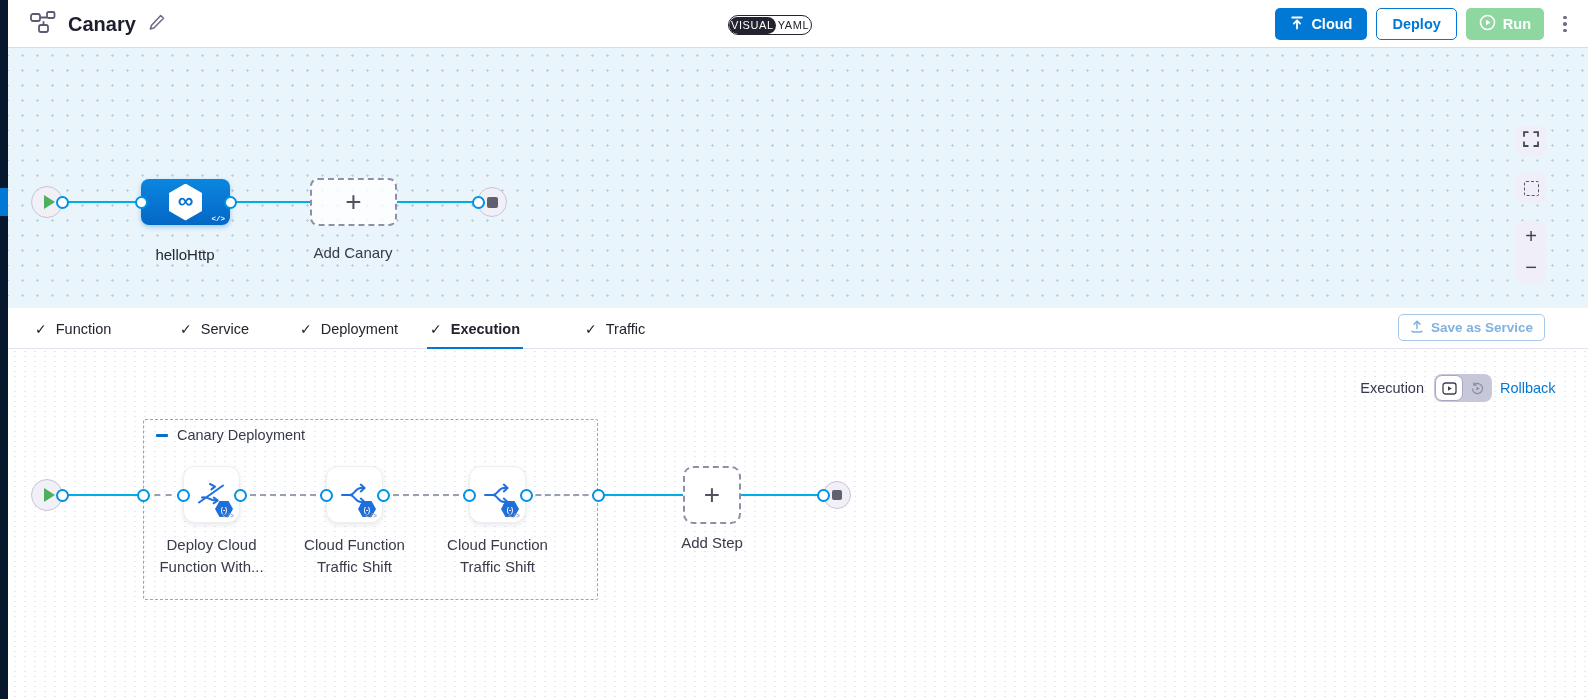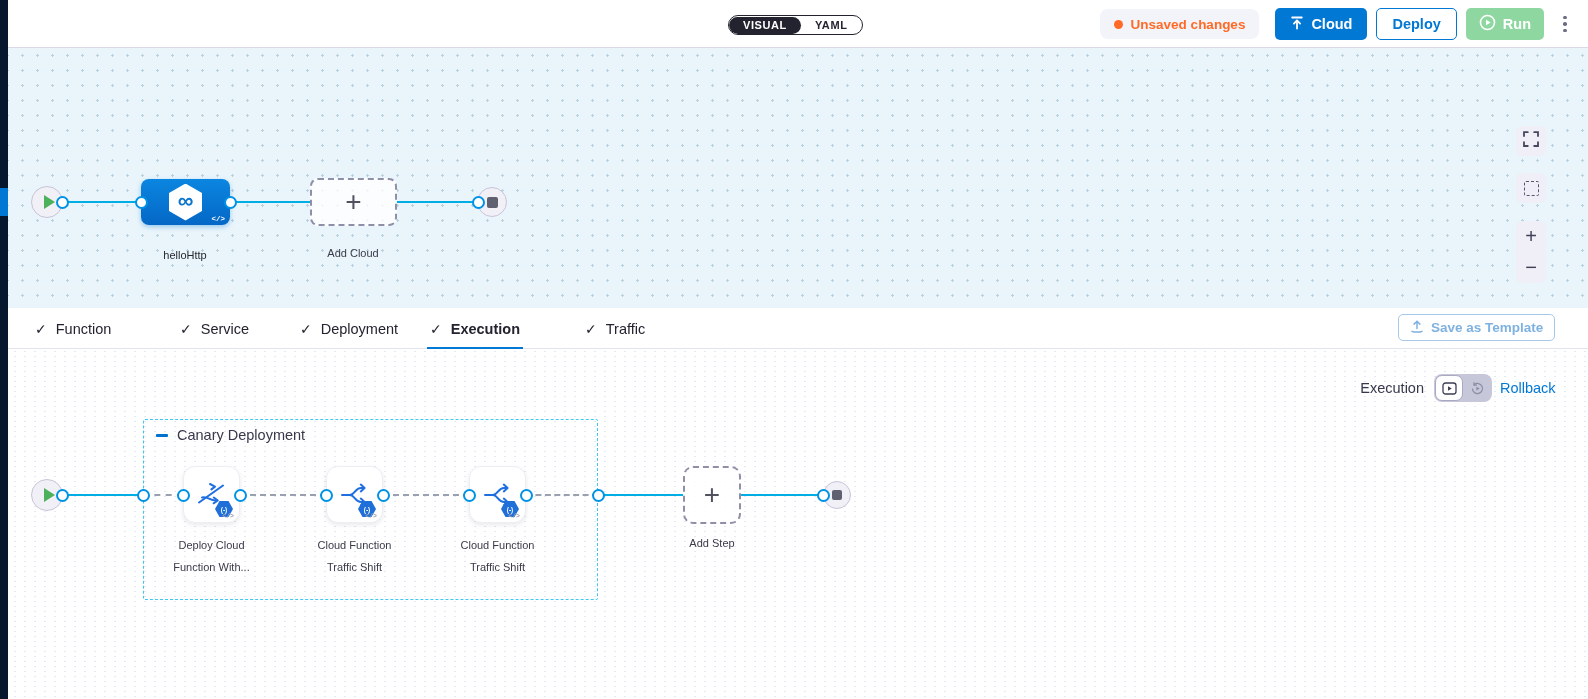--- a/index.html
+++ b/index.html
@@ -12,21 +12,21 @@
   .left-strip { position:absolute; left:0; top:0; width:8px; height:699px; background:#07182e; z-index:40; }
   .left-strip .indicator { position:absolute; left:0; top:188px; width:8px; height:28px; background:#0278d5; }
 
   
   .header { position:absolute; left:0; top:0; width:1588px; height:48px; background:#fff;
             border-bottom:1px solid #d9dae6; z-index:30; }
   .header-left { position:absolute; left:30px; top:0; height:48px; display:flex; align-items:center; gap:12px; }
   .page-title { font-size:20px; font-weight:700; color:#1d1e2c; }
   .mode-toggle { position:absolute; left:728px; top:15px; height:20px; display:flex; align-items:center;
                  border:1.5px solid #23232f; border-radius:999px; background:#fff; overflow:hidden; }
-  .mode-seg { font-size:11px; font-weight:700; letter-spacing:.6px; padding:0 14px; height:17px;
+  .mode-seg { font-size:11px; font-weight:400; letter-spacing:.6px; padding:0 2px; height:17px;
               display:flex; align-items:center; }
   .mode-seg.active { background:#23232f; color:#fff; border-radius:999px; }
   .mode-seg.inactive { color:#23232f; }
   .header-right { position:absolute; right:14px; top:8px; height:32px; display:flex; align-items:center; gap:9px; }
   .unsaved-pill { height:30px; background:#f3f3fa; border-radius:8px; display:flex; align-items:center;
                   gap:8px; padding:0 14px; margin-right:7px; }
   .unsaved-dot { width:9px; height:9px; border-radius:50%; background:#ff6b26; }
   .unsaved-text { color:#ff6b26; font-size:13.5px; font-weight:700; }
   .btn { height:32px; border-radius:5px; display:flex; align-items:center; justify-content:center;
          gap:7px; font-size:14.5px; font-weight:700; padding:0 15px; }
@@ -61,21 +61,21 @@
   .cdot { position:absolute; width:13px; height:13px; border-radius:50%; background:#fff;
           border:2.5px solid #0092e4; z-index:13; }
   .node-circle { position:absolute; border-radius:50%; background:#f1f0f7; border:1px solid #c9c4da;
                  display:flex; align-items:center; justify-content:center; z-index:11; }
   .play-tri { width:0; height:0; border-left:11px solid #4db05c; border-top:7px solid transparent;
               border-bottom:7px solid transparent; margin-left:4px; }
   .stop-sq { width:11px; height:11px; background:#5f6170; border-radius:2px; }
   .add-box { position:absolute; background:rgba(255,255,255,.8); border:2px dashed #8f90a8;
              display:flex; align-items:center; justify-content:center; z-index:11; }
   .plus-glyph { font-size:28px; font-weight:300; color:#50525f; line-height:1; }
-  .node-label { position:absolute; text-align:center; font-size:11px; color:#3a3b49; z-index:11; line-height:22px; }
+  .node-label { position:absolute; text-align:center; font-size:15px; color:#3a3b49; z-index:11; line-height:22px; }
 
   
   .stage-node { position:absolute; left:141px; top:179px; width:89px; height:46px; border-radius:8px;
       background:linear-gradient(180deg,#0b86e0 0%, #0467c6 100%); z-index:11;
       display:flex; align-items:center; justify-content:center; box-shadow:0 2px 5px rgba(2,120,213,.35); }
   .stage-hex { width:33px; height:37px; background:#fff;
       clip-path:polygon(50% 0%,100% 26%,100% 74%,50% 100%,0% 74%,0% 26%);
       display:flex; align-items:center; justify-content:center; }
   .stage-hex span { color:#0b74cf; font-size:22px; font-weight:700; line-height:1; margin-top:-2px; }
   .stage-code { position:absolute; right:5px; bottom:2px; color:#fff; font-size:7.5px; font-weight:700;
@@ -114,31 +114,43 @@
       border-radius:8px; display:flex; align-items:center; z-index:15; }
   .exec-seg-on { width:28px; height:26px; margin-left:1px; background:#fff; border:1px solid #a9a9c2;
       border-radius:7px; display:flex; align-items:center; justify-content:center; }
   .exec-seg-off { width:28px; height:26px; display:flex; align-items:center; justify-content:center; }
   .rollback-link { position:absolute; left:1500px; top:380px; font-size:14.5px; color:#0278d5; z-index:15; }
 </style>
 </head>
 <body>
 
 <div class="header">
+  <div class="header-left">
+    <span>
+      <svg width="26" height="22" viewBox="0 0 26 22" fill="none" stroke="#5b5a76" stroke-width="1.8">
+        <rect x="1" y="3" width="9" height="7" rx="2"></rect>
+        <rect x="17" y="1" width="7.5" height="6" rx="1.5"></rect>
+        <rect x="9" y="14" width="9" height="7" rx="2"></rect>
+        <path d="M10 6.5 h7 M13.5 10.2 v3.8"></path>
+      </svg>
+    </span>
+    <span class="page-title">Canary</span>
+    <span>
+      <svg width="18" height="18" viewBox="0 0 16 16" fill="none" stroke="#6b6d85" stroke-width="1.4" stroke-linejoin="round">
+        <path d="M11.3 2.2 l2.5 2.5 L5.2 13.3 l-3.1.9.9-3.1z"></path>
+      </svg>
+    </span>
+  </div>
 
   <div class="mode-toggle">
     <div class="mode-seg active">VISUAL</div>
     <div class="mode-seg inactive">YAML</div>
   </div>
 
   <div class="header-right">
-    <div class="unsaved-pill">
-      <span class="unsaved-dot"></span>
-      <span class="unsaved-text">Unsaved changes</span>
-    </div>
     <div class="btn btn-save">
       <span>
         <svg width="14" height="14" viewBox="0 0 14 14" fill="none" stroke="#fff" stroke-width="1.8" stroke-linecap="round" stroke-linejoin="round">
           <path d="M2.2 1.5 h9.6"></path>
             <path d="M7 12.5 V4.6"></path>
             <path d="M3.9 7.6 L7 4.4 l3.1 3.2"></path>
         </svg>
       </span>
       <span>Cloud</span>
     </div>
@@ -183,21 +195,21 @@
   <div class="stage-hex">
     <span>∞</span>
   </div>
   <span class="stage-code">&lt;/&gt;</span>
 </div>
 <div class="node-label" style="left:135px; top:244px; width:100px; color:#26272f;">helloHttp</div>
 
 <div class="add-box" style="left:310px; top:178px; width:87px; height:48px; border-radius:8px;">
   <span class="plus-glyph">+</span>
 </div>
-<div class="node-label" style="left:303px; top:242px; width:100px;">Add Cloud</div>
+<div class="node-label" style="left:303px; top:242px; width:100px;">Add Canary</div>
 
 <div class="node-circle" style="left:477px; top:187px; width:30px; height:30px;">
   <span class="stop-sq"></span>
 </div>
 
 <div class="ctrl-btn" style="top:126px;">
   <span>
     <svg width="16" height="16" viewBox="0 0 16 16" fill="none" stroke="#44465c" stroke-width="1.8" stroke-linecap="round">
       <path d="M1 5 V1.2 h3.8 M11.2 1.2 H15 v3.8 M15 11.2 V15 h-3.8 M4.8 15 H1 v-3.8"></path>
     </svg>
@@ -234,21 +246,21 @@
   </div>
 </div>
 <div class="save-template-btn">
   <span>
     <svg width="14" height="14" viewBox="0 0 14 14" fill="none" stroke="#7fb2e0" stroke-width="1.5" stroke-linecap="round" stroke-linejoin="round">
       <path d="M2 12.3 c1.6 1 8.4 1 10 0"></path>
         <path d="M7 9.6 V2.4"></path>
         <path d="M4.1 5.1 L7 2.2 l2.9 2.9"></path>
     </svg>
   </span>
-  <span>Save as Template</span>
+  <span>Save as Service</span>
 </div>
 
 <div class="canvas-bottom"></div>
 
 <div class="exec-row-label">Execution</div>
 <div class="exec-toggle">
   <div class="exec-seg-on">
     <svg width="15" height="13" viewBox="0 0 15 13" fill="none" stroke="#3c3e52" stroke-width="1.3">
       <rect x="1" y="1" width="13" height="11" rx="2.5"></rect>
       <path d="M6 4.2 L9.8 6.5 6 8.8 Z" fill="#3c3e52" stroke="none"></path>

